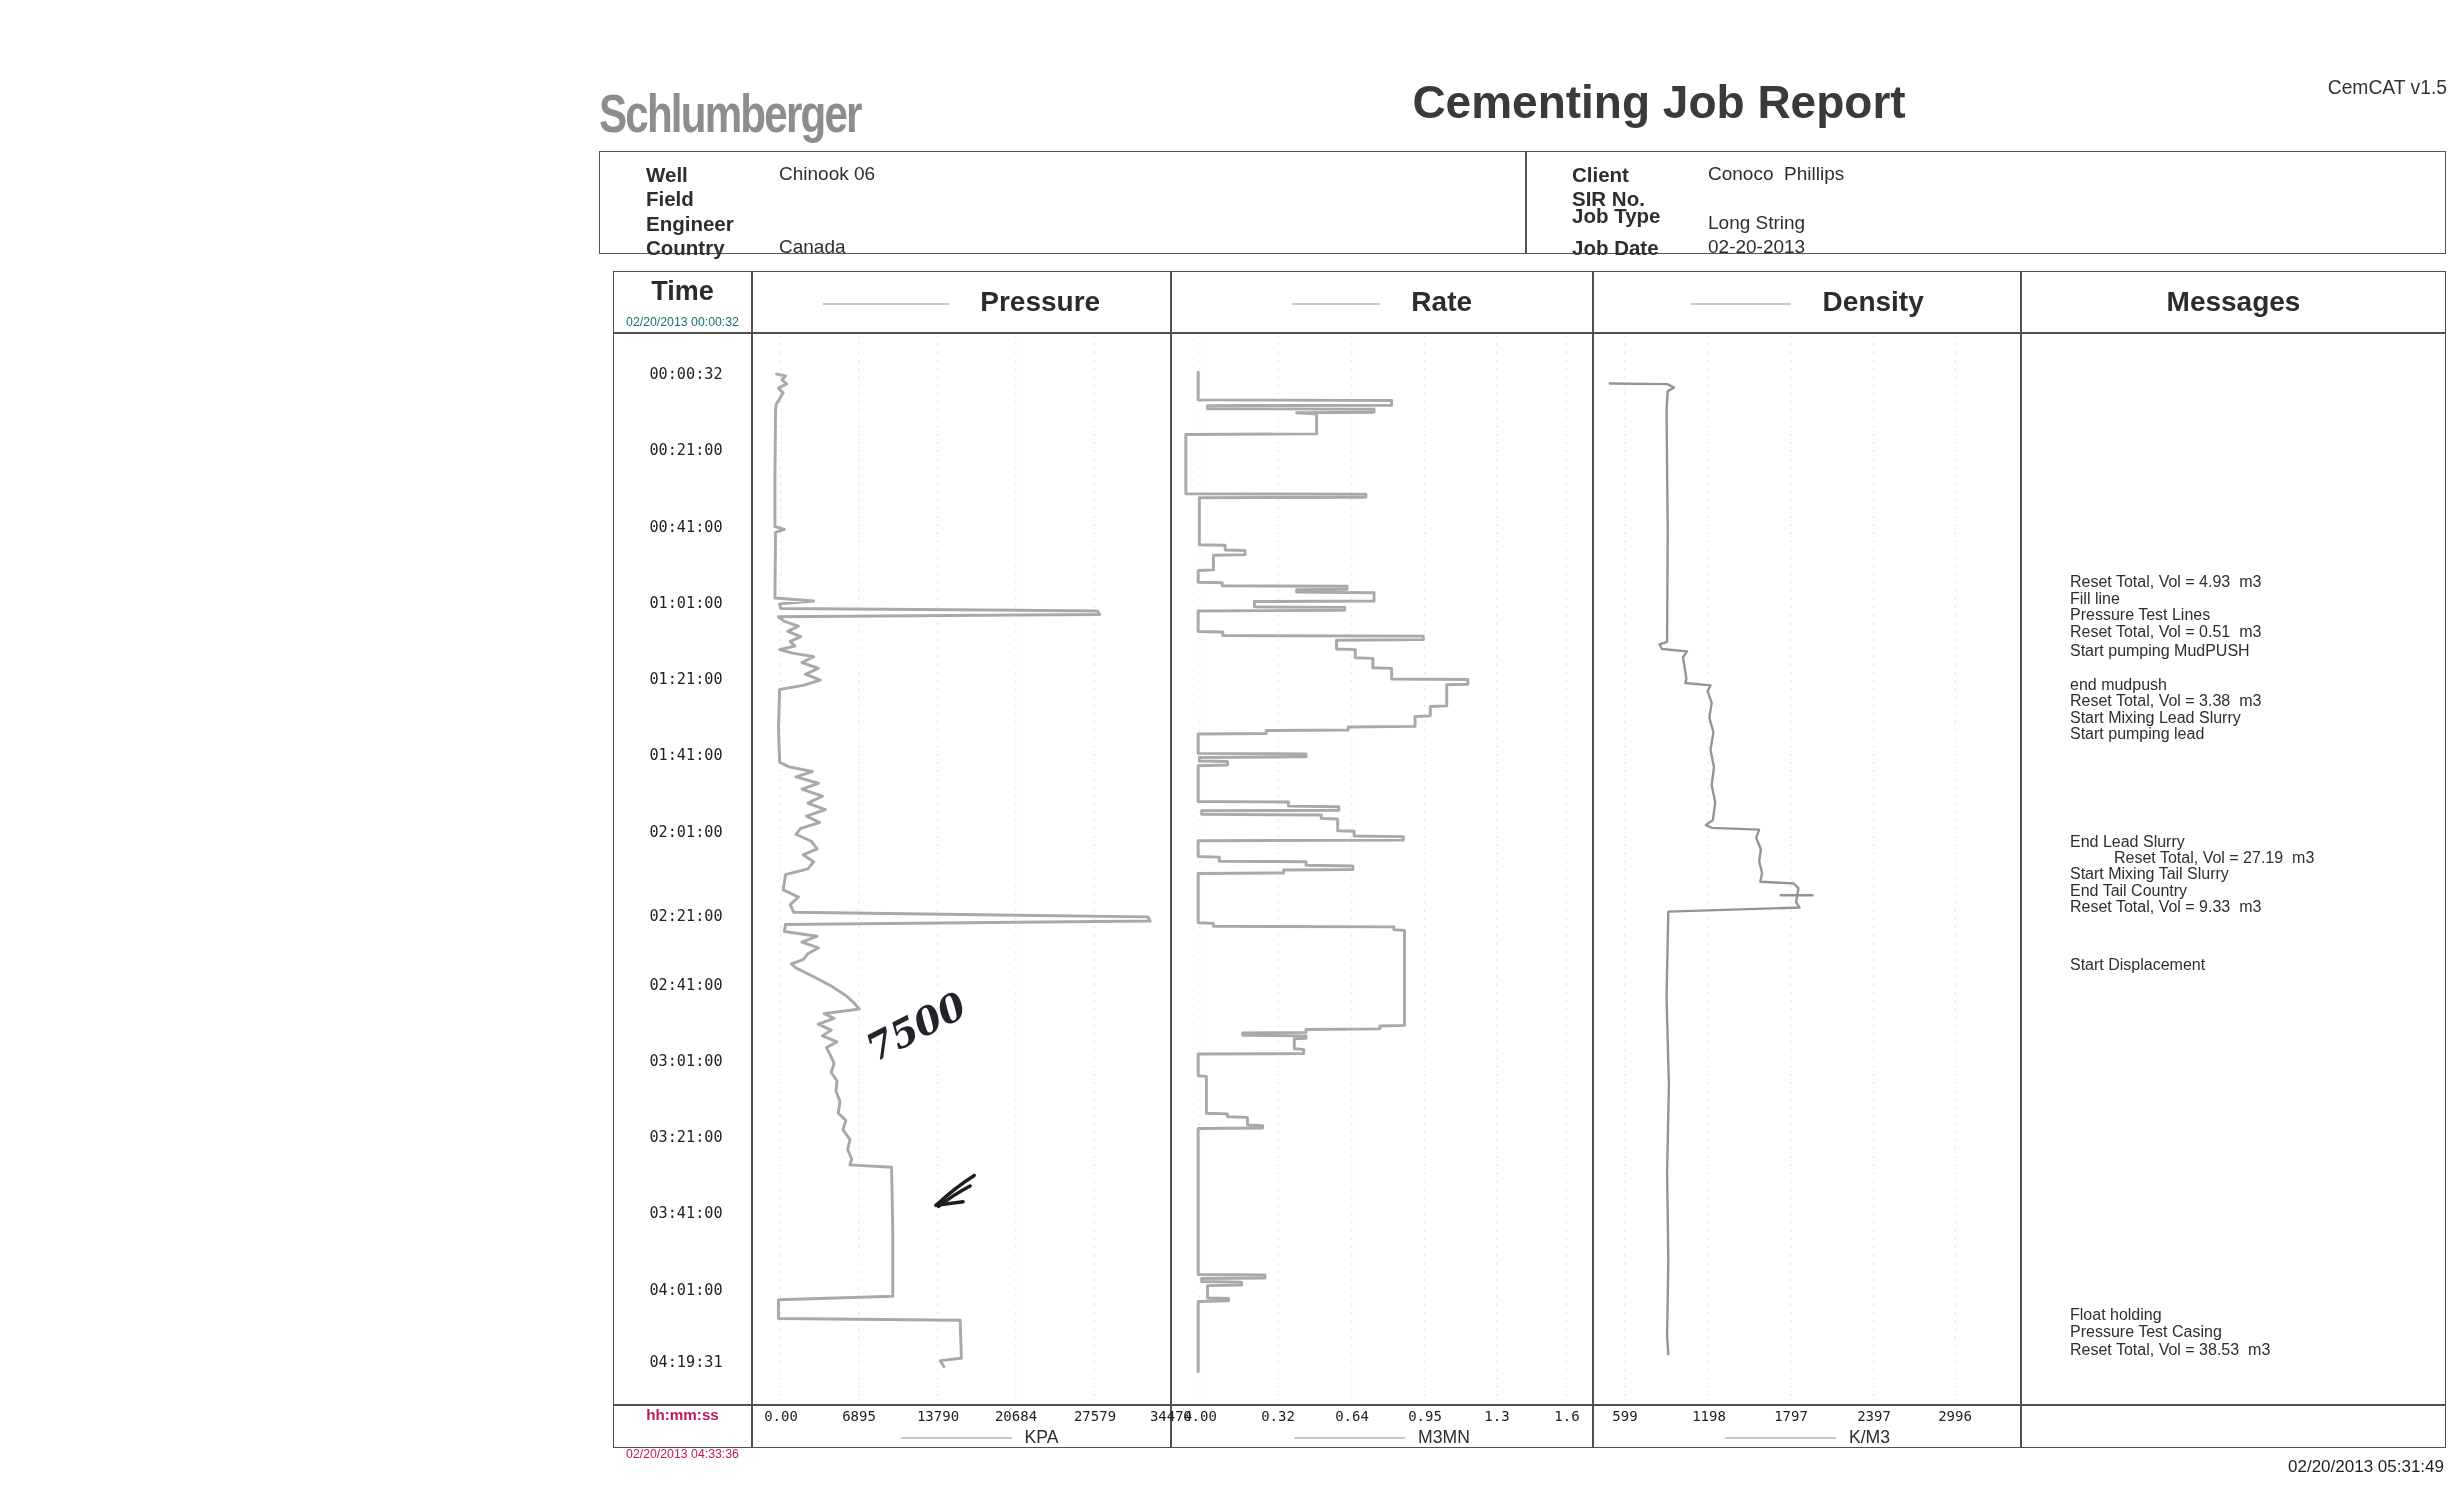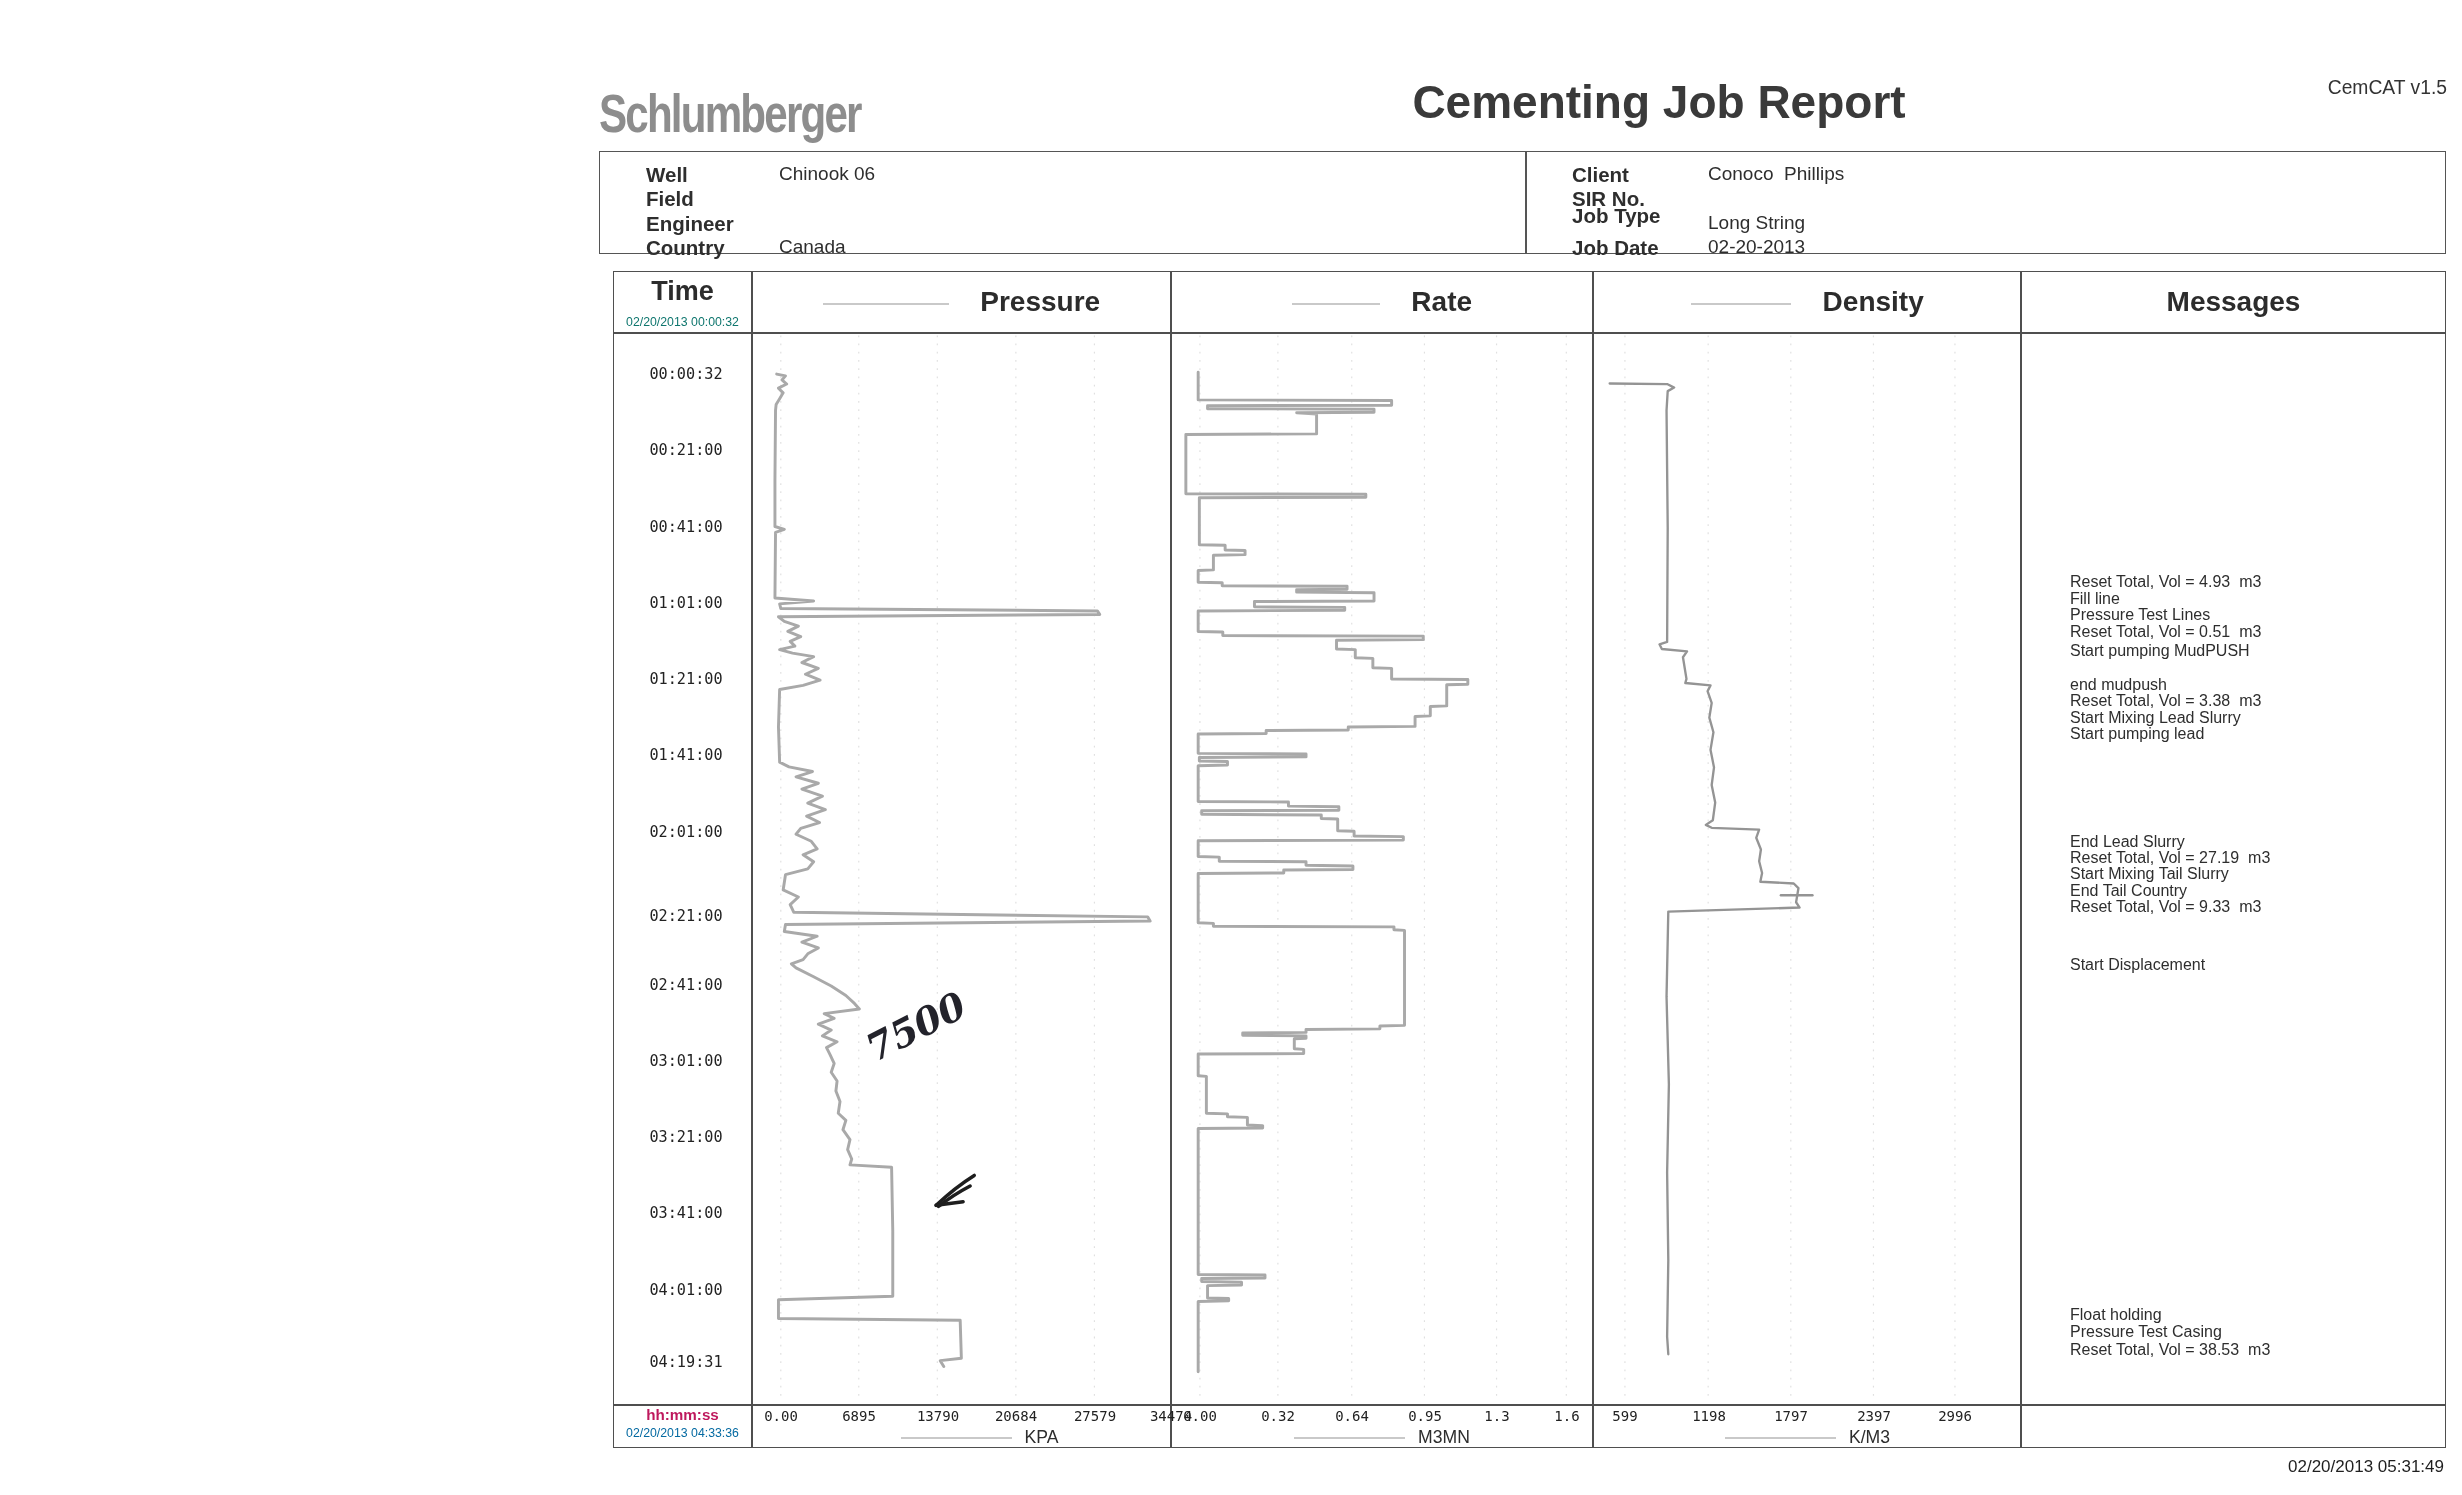--- a/index.html
+++ b/index.html
@@ -31,21 +31,21 @@
   
   .time-tick{position:absolute;width:106px;text-align:center;font-family:"DejaVu Sans Mono",monospace;
              font-size:15.2px;color:#222;z-index:3;}
   .axis-tick{position:absolute;width:94px;text-align:center;font-family:"DejaVu Sans Mono",monospace;
              font-size:14px;color:#222;top:1408px;z-index:3;}
   .unit-cell{top:1429px;height:17.6px;display:flex;align-items:center;justify-content:center;z-index:3;}
   .unit-cell .legend-line{width:111px;height:1.8px;background:#c9c9c9;margin-right:13px;}
   .unit-cell .ut{font-size:17.6px;color:#2d2d2d;}
   .time-axis-cell{left:613px;top:1406px;width:139px;text-align:center;z-index:3;}
   .time-axis-cell .f{font-size:15.2px;font-weight:bold;color:#be185d;}
-  .time-axis-cell .d{font-size:12.3px;margin-top:3px;color:#0369a1;}
+  .time-axis-cell .d{font-size:12.3px;margin-top:24px;color:#be185d;}
   
   .msg{position:absolute;left:2070px;font-size:16px;color:#2e2e2e;white-space:pre;z-index:3;}
   
   #chart-svg{position:absolute;left:0;top:0;z-index:1;}
   
   .handwriting{left:863px;top:1004px;font-family:"DejaVu Serif",serif;font-style:italic;
                font-weight:bold;font-size:38px;color:#23232b;transform:rotate(-27deg);z-index:4;}
   .footer{left:2163px;top:1457px;width:281px;text-align:right;font-size:17px;color:#1f1f1f;z-index:3;}
 </style>
 </head>
@@ -168,21 +168,21 @@
       <div class="msg" style="top: 573px;">Reset Total, Vol = 4.93  m3</div>
       <div class="msg" style="top: 590px;">Fill line</div>
       <div class="msg" style="top: 606px;">Pressure Test Lines</div>
       <div class="msg" style="top: 623px;">Reset Total, Vol = 0.51  m3</div>
       <div class="msg" style="top: 642px;">Start pumping MudPUSH</div>
       <div class="msg" style="top: 676px;">end mudpush</div>
       <div class="msg" style="top: 692px;">Reset Total, Vol = 3.38  m3</div>
       <div class="msg" style="top: 709px;">Start Mixing Lead Slurry</div>
       <div class="msg" style="top: 725px;">Start pumping lead</div>
       <div class="msg" style="top: 833px;">End Lead Slurry</div>
-      <div class="msg" style="top: 849px;">Reset Total, Vol = 27.19  m3</div>
+      <div class="msg" style="top: 849px; margin-left: 44px;">Reset Total, Vol = 27.19  m3</div>
       <div class="msg" style="top: 865px;">Start Mixing Tail Slurry</div>
       <div class="msg" style="top: 882px;">End Tail Country</div>
       <div class="msg" style="top: 898px;">Reset Total, Vol = 9.33  m3</div>
       <div class="msg" style="top: 956px;">Start Displacement</div>
       <div class="msg" style="top: 1306px;">Float holding</div>
       <div class="msg" style="top: 1323px;">Pressure Test Casing</div>
       <div class="msg" style="top: 1341px;">Reset Total, Vol = 38.53  m3</div>
     </div>
 
   <svg id="chart-svg" width="2462" height="1495" viewBox="0 0 4200 2550">

